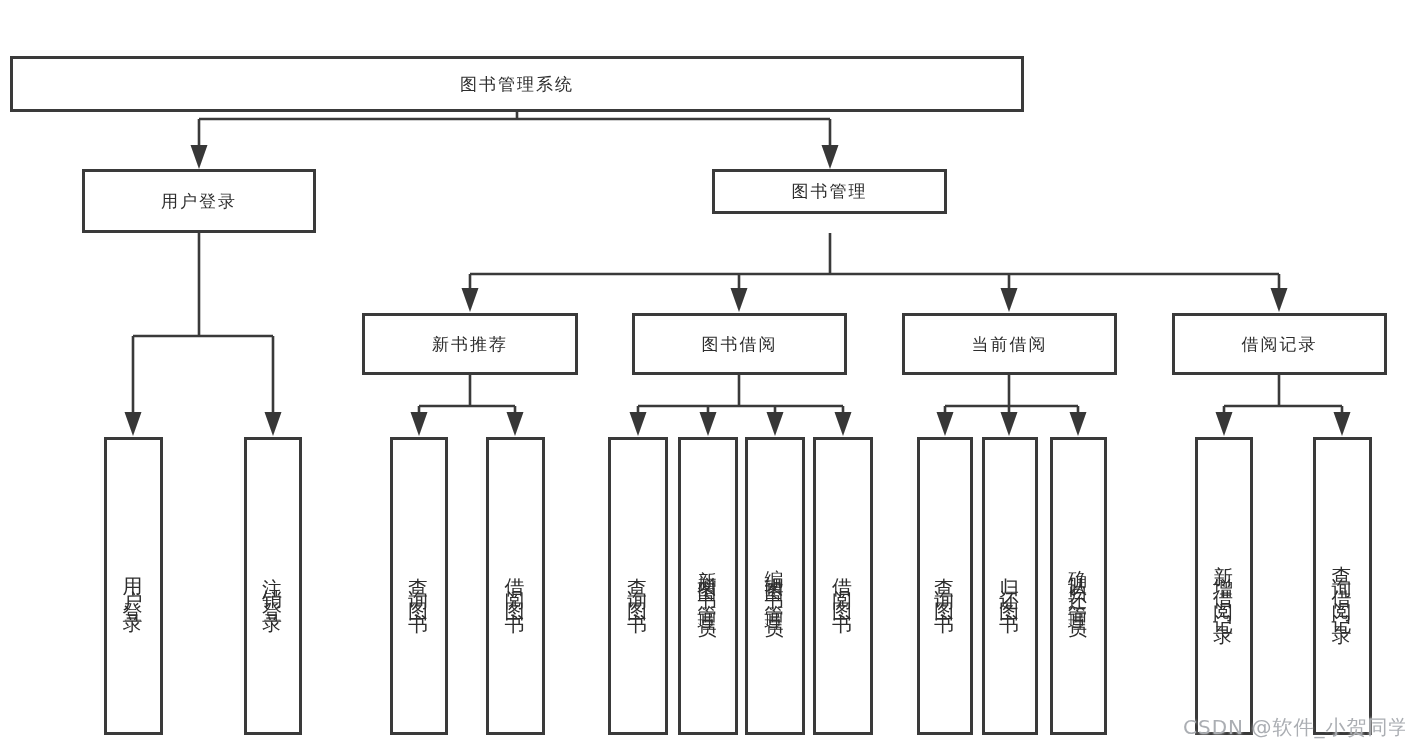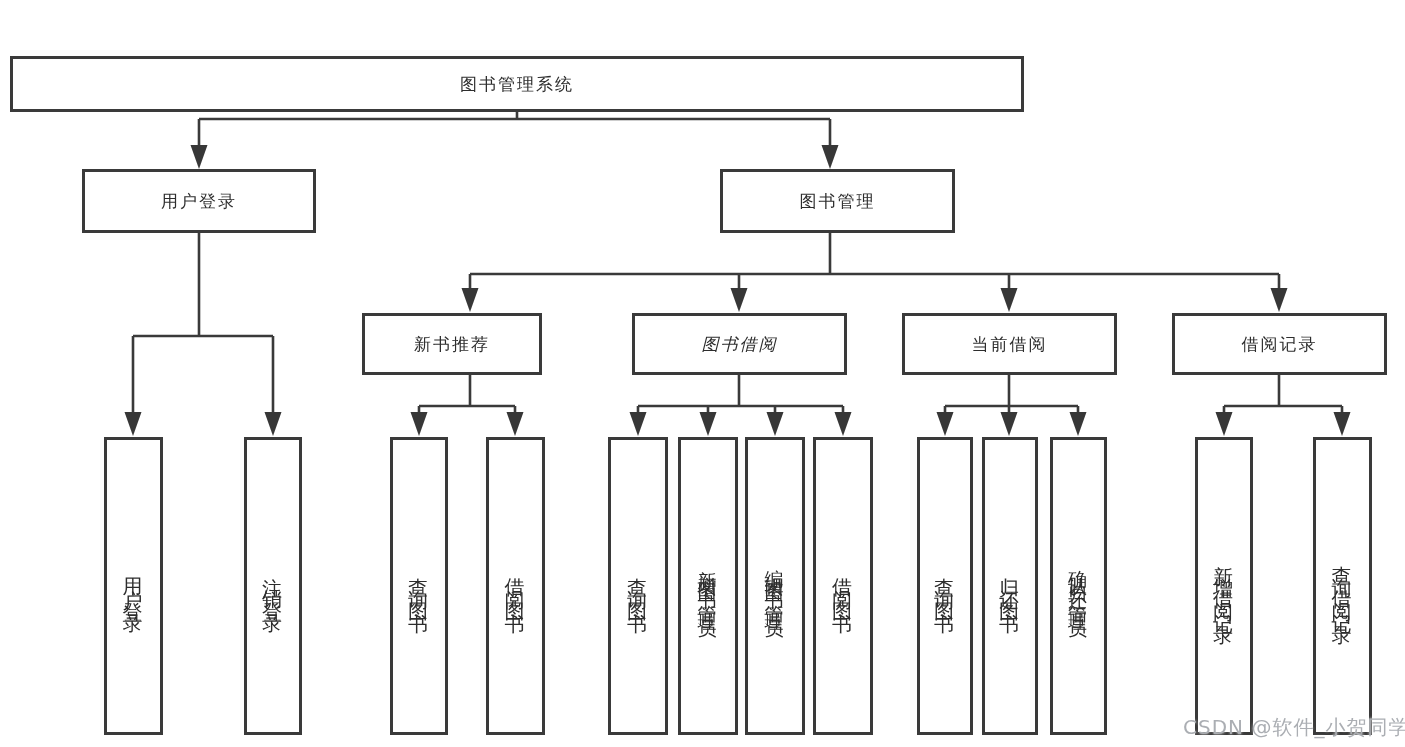--- a/index.html
+++ b/index.html
@@ -126,28 +126,28 @@
     </g>
   </svg>
 
   <div class="hbox" style="left:10px; top:13px; width:1014px; height:56px;margin-top:43px;">
     <span>图书管理系统</span>
   </div>
 
   <div class="hbox" style="left:82px; top:169px; width:234px; height:64px;">
     <span>用户登录</span>
   </div>
-  <div class="hbox" style="left:712px; top:169px; width:235px; height:64px;margin-left:8px;">
+  <div class="hbox" style="left:712px; top:169px; width:235px; height:45px;">
     <span>图书管理</span>
   </div>
 
-  <div class="hbox" style="left:362px; top:313px; width:180px; height:62px;">
+  <div class="hbox" style="left:362px; top:313px; width:216px; height:62px;">
     <span>新书推荐</span>
   </div>
-  <div class="hbox" style="left:632px; top:313px; width:215px; height:62px;font-style:italic;">
+  <div class="hbox" style="left:632px; top:313px; width:215px; height:62px;">
     <span>图书借阅</span>
   </div>
   <div class="hbox" style="left:1172px; top:313px; width:215px; height:62px;">
     <span>借阅记录</span>
   </div>
   <div class="hbox" style="left:902px; top:313px; width:215px; height:62px;">
     <span>当前借阅</span>
   </div>
 
   <div class="vbox" style="left:104px; width:59px;">

